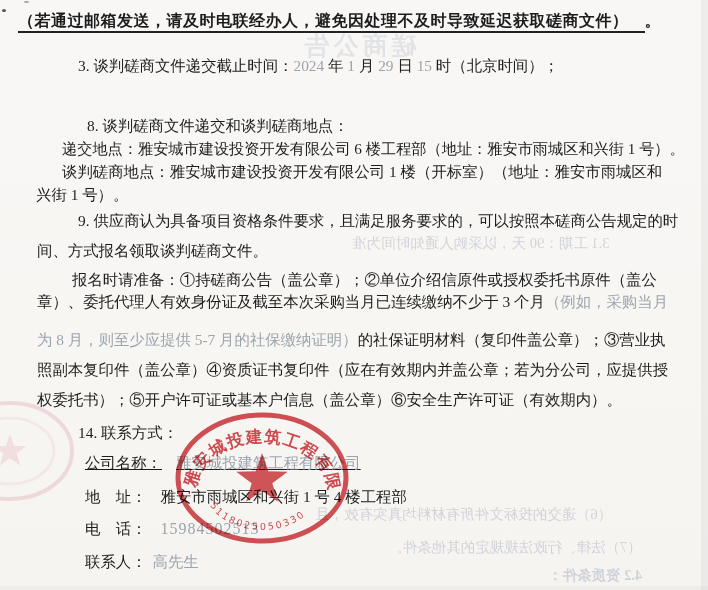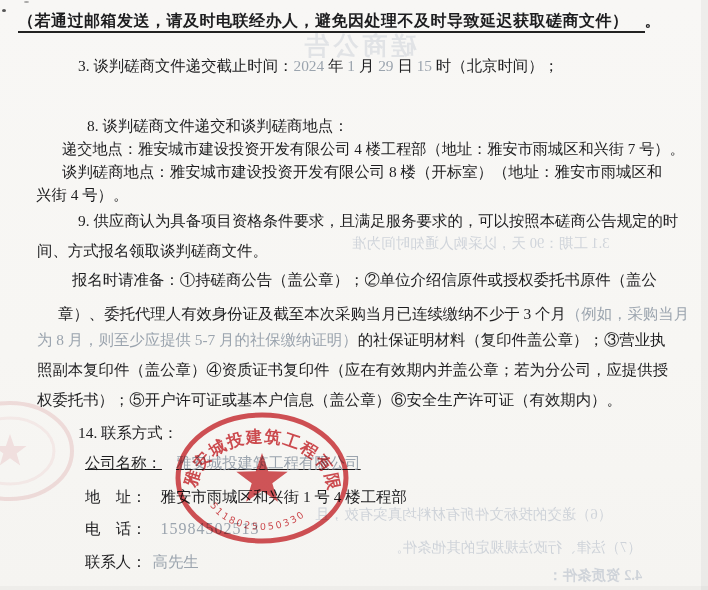--- a/index.html
+++ b/index.html
@@ -46,29 +46,29 @@
   <div class="abs note" style="left:18px;top:11px;">
     <span class="ul">（若通过邮箱发送，请及时电联经办人，避免因处理不及时导致延迟获取磋商文件）</span><span>。</span>
   </div>
 
   <div class="abs" style="left:78px;top:56px;">
     <span class="ink">3. 谈判磋商文件递交截止时间：</span><span class="fill">2024</span><span class="ink"> 年 </span><span class="fill">1</span><span class="ink"> 月 </span><span class="fill">29</span><span class="ink"> 日 </span><span class="fill">15</span><span class="ink"> 时（北京时间）；</span>
   </div>
 
 
   <div class="abs" style="left:78px;top:116px;margin-left:9px;">8. 谈判磋商文件递交和谈判磋商地点：</div>
-  <div class="abs" style="left:62px;top:139px;font-size:15.2px;">递交地点：雅安城市建设投资开发有限公司 4 楼工程部（地址：雅安市雨城区和兴街 7 号）。</div>
-  <div class="abs" style="left:62px;top:162px;">谈判磋商地点：雅安城市建设投资开发有限公司 8 楼（开标室）（地址：雅安市雨城区和</div>
-  <div class="abs" style="left:36px;top:185px;">兴街 4 号）。</div>
+  <div class="abs" style="left:62px;top:139px;font-size:15.2px;">递交地点：雅安城市建设投资开发有限公司 6 楼工程部（地址：雅安市雨城区和兴街 1 号）。</div>
+  <div class="abs" style="left:62px;top:162px;">谈判磋商地点：雅安城市建设投资开发有限公司 1 楼（开标室）（地址：雅安市雨城区和</div>
+  <div class="abs" style="left:36px;top:185px;">兴街 1 号）。</div>
 
   <div class="abs" style="left:78px;top:211px;">9. 供应商认为具备项目资格条件要求，且满足服务要求的，可以按照本磋商公告规定的时</div>
   <div class="abs" style="left:37px;top:241px;">间、方式报名领取谈判磋商文件。</div>
 
   <div class="abs" style="left:72px;top:270px;">报名时请准备：①持磋商公告（盖公章）；②单位介绍信原件或授权委托书原件（盖公</div>
-  <div class="abs" style="left:37px;top:304px;margin-left:21px;">
+  <div class="abs" style="left:37px;top:292px;">
     <span class="ink">章）、委托代理人有效身份证及截至本次采购当月已连续缴纳不少于 3 个月</span><span class="fill">（例如，采购当月</span>
   </div>
   <div class="abs" style="left:37px;top:330px;">
     <span class="fill">为 8 月，则至少应提供 5-7 月的社保缴纳证明）</span><span class="ink">的社保证明材料（复印件盖公章）；③营业执</span>
   </div>
   <div class="abs" style="left:37px;top:360px;">照副本复印件（盖公章）④资质证书复印件（应在有效期内并盖公章；若为分公司，应提供授</div>
   <div class="abs" style="left:37px;top:390px;">权委托书）；⑤开户许可证或基本户信息（盖公章）⑥安全生产许可证（有效期内）。</div>
 
   <div class="abs" style="left:78px;top:423px;">14. 联系方式：</div>
 

